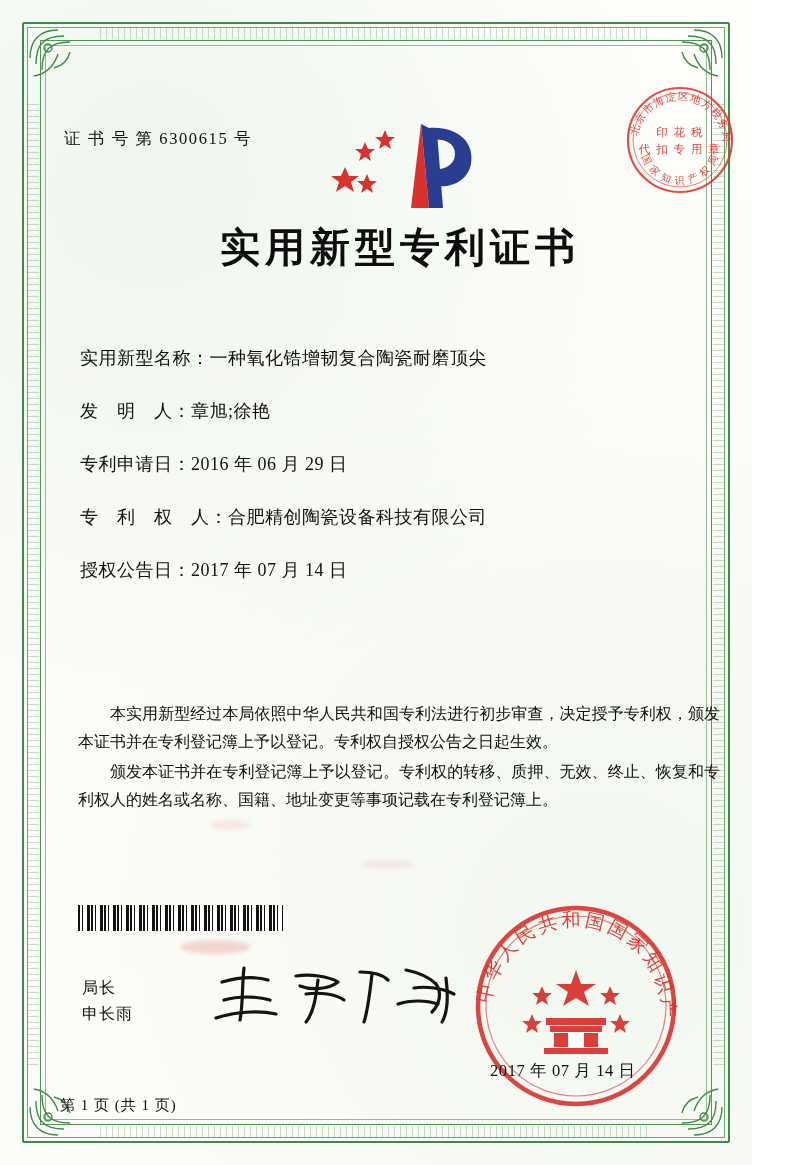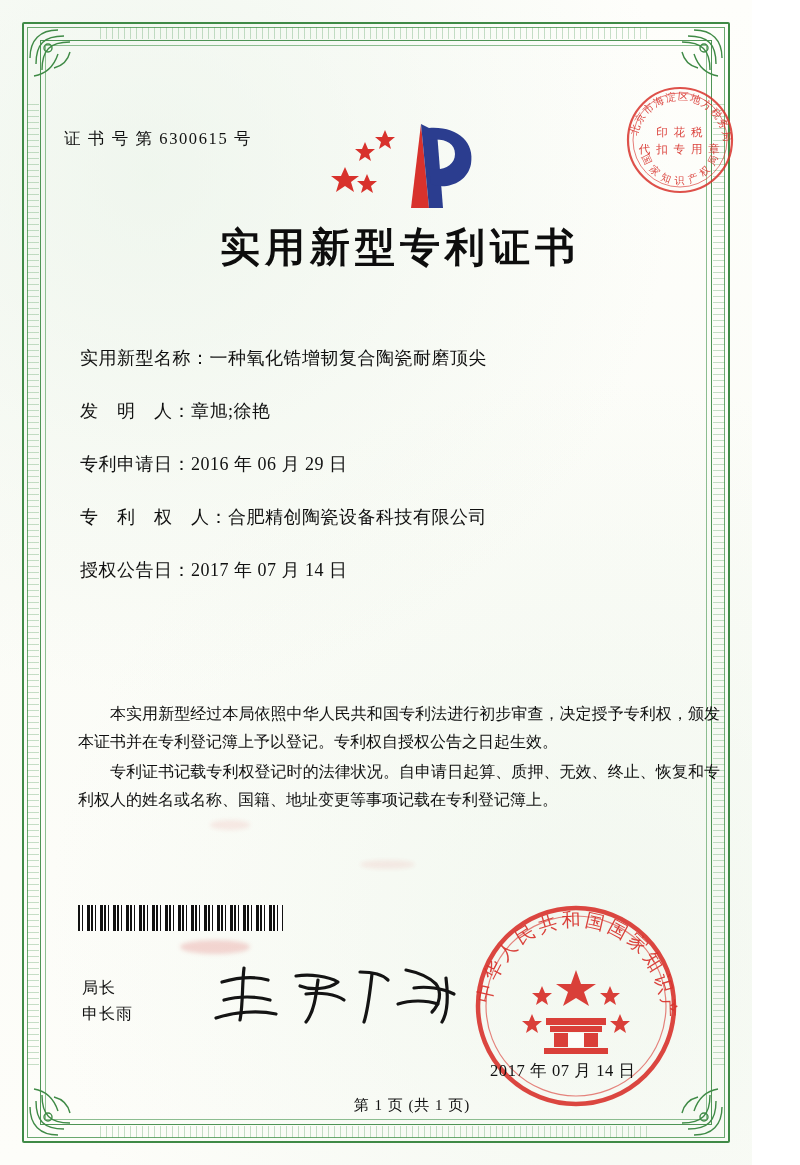--- a/index.html
+++ b/index.html
@@ -220,24 +220,23 @@
     position: absolute;
     left: 430px;
     top: 1000px;
     font-size: 16.5px;
     letter-spacing: 0.6px;
     color: #111;
   }
 
   .page-footer {
     position: absolute;
-    left: 12px;
+    left: 0;
     top: 1036px;
     width: 680px;
-    text-align: center;
     font-size: 15px;
     letter-spacing: 1px;
     color: #111;
   }
 
   
   .smudge {
     position: absolute;
     background: rgba(208,40,40,0.18);
     border-radius: 50%;
@@ -358,21 +357,21 @@
       <div class="field">
         <span class="label">专　利　权　人：</span><span class="value">合肥精创陶瓷设备科技有限公司</span>
       </div>
       <div class="field">
         <span class="label">授权公告日：</span><span class="value">2017 年 07 月 14 日</span>
       </div>
     </div>
 
     <div class="paragraphs">
       <p>本实用新型经过本局依照中华人民共和国专利法进行初步审查，决定授予专利权，颁发本证书并在专利登记簿上予以登记。专利权自授权公告之日起生效。</p>
-      <p>专利证书记载专利权登记时的法律状况。自申请日起算、质押、无效、终止、恢复和专利权人的姓名或名称、国籍、地址变更等事项记载在专利登记簿上。</p>
+      <p>颁发本证书并在专利登记簿上予以登记。专利权的转移、质押、无效、终止、恢复和专利权人的姓名或名称、国籍、地址变更等事项记载在专利登记簿上。</p>
     </div>
 
     <div class="smudge" style="left:120px; top:880px; width:70px; height:14px;"></div>
     <div class="smudge" style="left:150px; top:760px; width:40px; height:10px; opacity:0.5;"></div>
     <div class="smudge" style="left:300px; top:800px; width:55px; height:9px; opacity:0.45;"></div>
 
     <div class="barcode"></div>
 
     <div class="sign-block">
       <div>局长</div>

